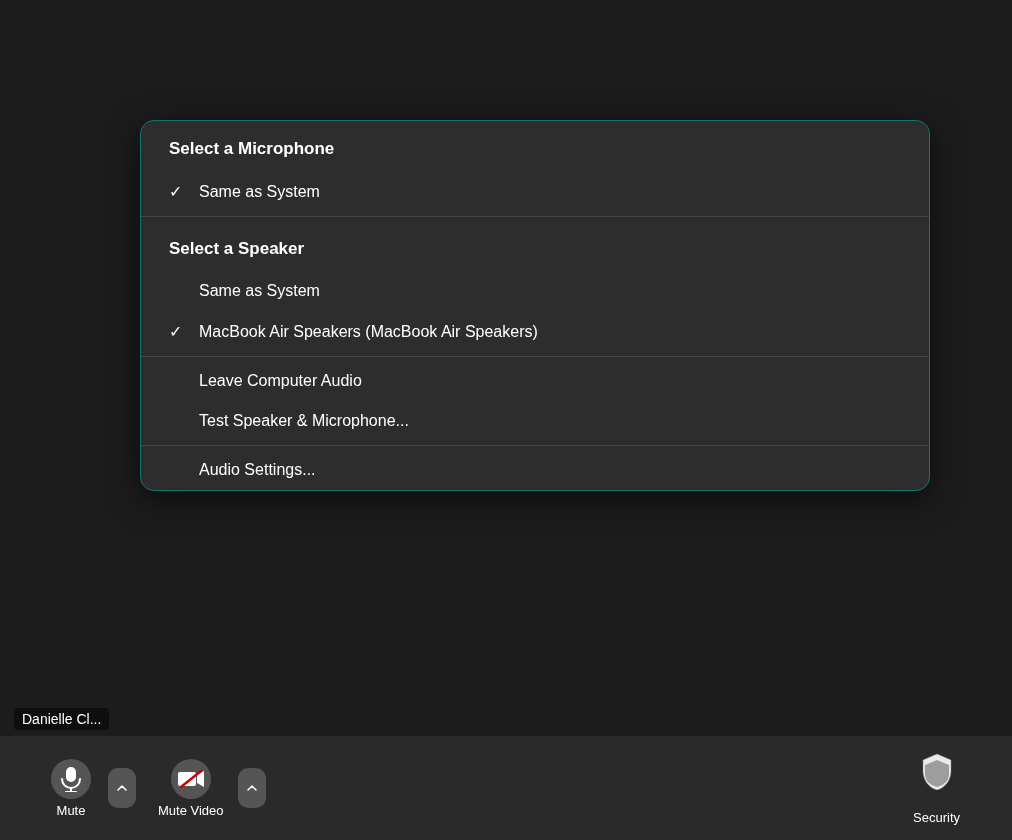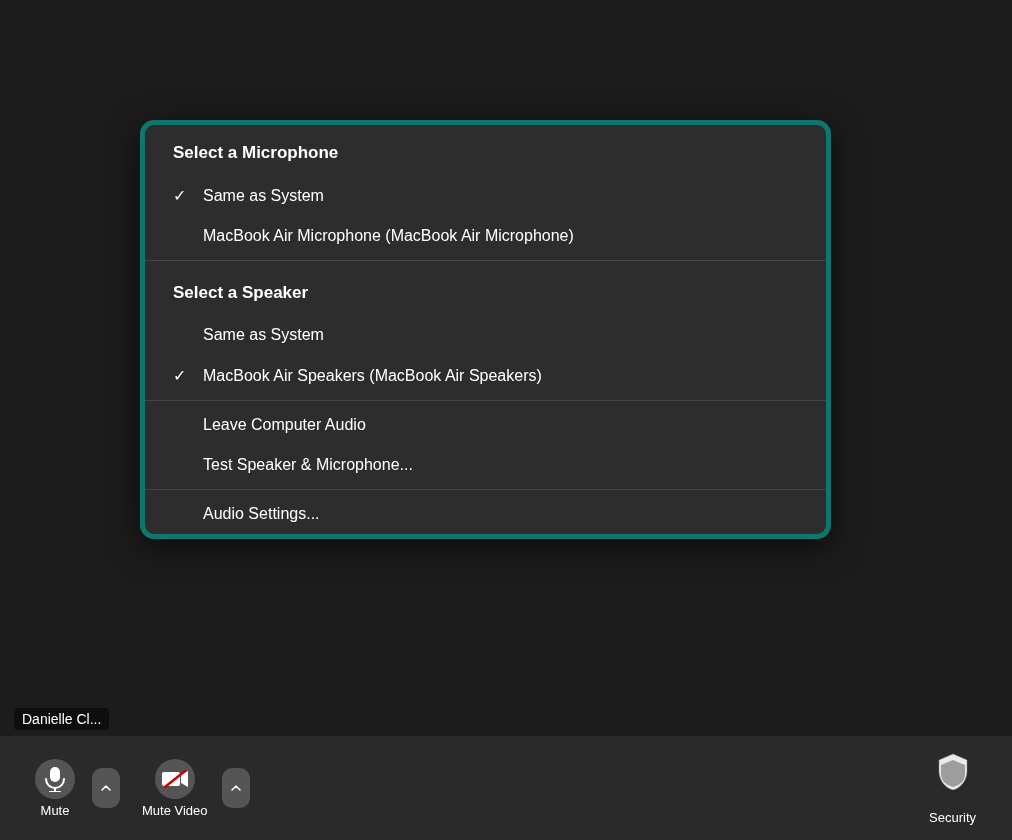--- a/index.html
+++ b/index.html
@@ -17,21 +17,21 @@
     
     .toolbar {
       position: absolute;
       bottom: 0;
       left: 0;
       right: 0;
       height: 104px;
       background: #2a2a2a;
       display: flex;
       align-items: center;
-      padding: 0 20px;
+      padding: 0 36px;
       gap: 0;
     }
 
     .toolbar-btn-group {
       display: flex;
       align-items: center;
       gap: 0;
     }
 
     .toolbar-btn {
@@ -81,24 +81,24 @@
 
     .toolbar-spacer {
       flex: 1;
     }
 
     
     .dropdown-menu {
       position: absolute;
       left: 140px;
       top: 120px;
-      width: 691px;
+      width: 790px;
       background: #2d2d2d;
       border-radius: 14px;
-      border: 5px solid #0f766e;
+      border: 1px solid #0f766e;
       overflow: hidden;
       box-shadow: 0 8px 32px rgba(0,0,0,0.6);
     }
 
     .menu-section {
       padding: 0;
     }
 
     .menu-section-title {
       font-size: 17px;
@@ -177,24 +177,20 @@
 <div class="dropdown-menu">
 
   <div class="menu-section">
     <div class="menu-section-title">Select a Microphone</div>
 
     <div class="menu-item">
       <span class="check">✓</span>
       <span>Same as System</span>
     </div>
 
-    <div class="menu-item">
-      <span class="no-check"></span>
-      <span>MacBook Air Microphone (MacBook Air Microphone)</span>
-    </div>
   </div>
 
   <div class="menu-divider"></div>
 
   <div class="menu-section">
     <div class="menu-section-title">Select a Speaker</div>
 
     <div class="menu-item">
       <span class="no-check"></span>
       <span>Same as System</span>

